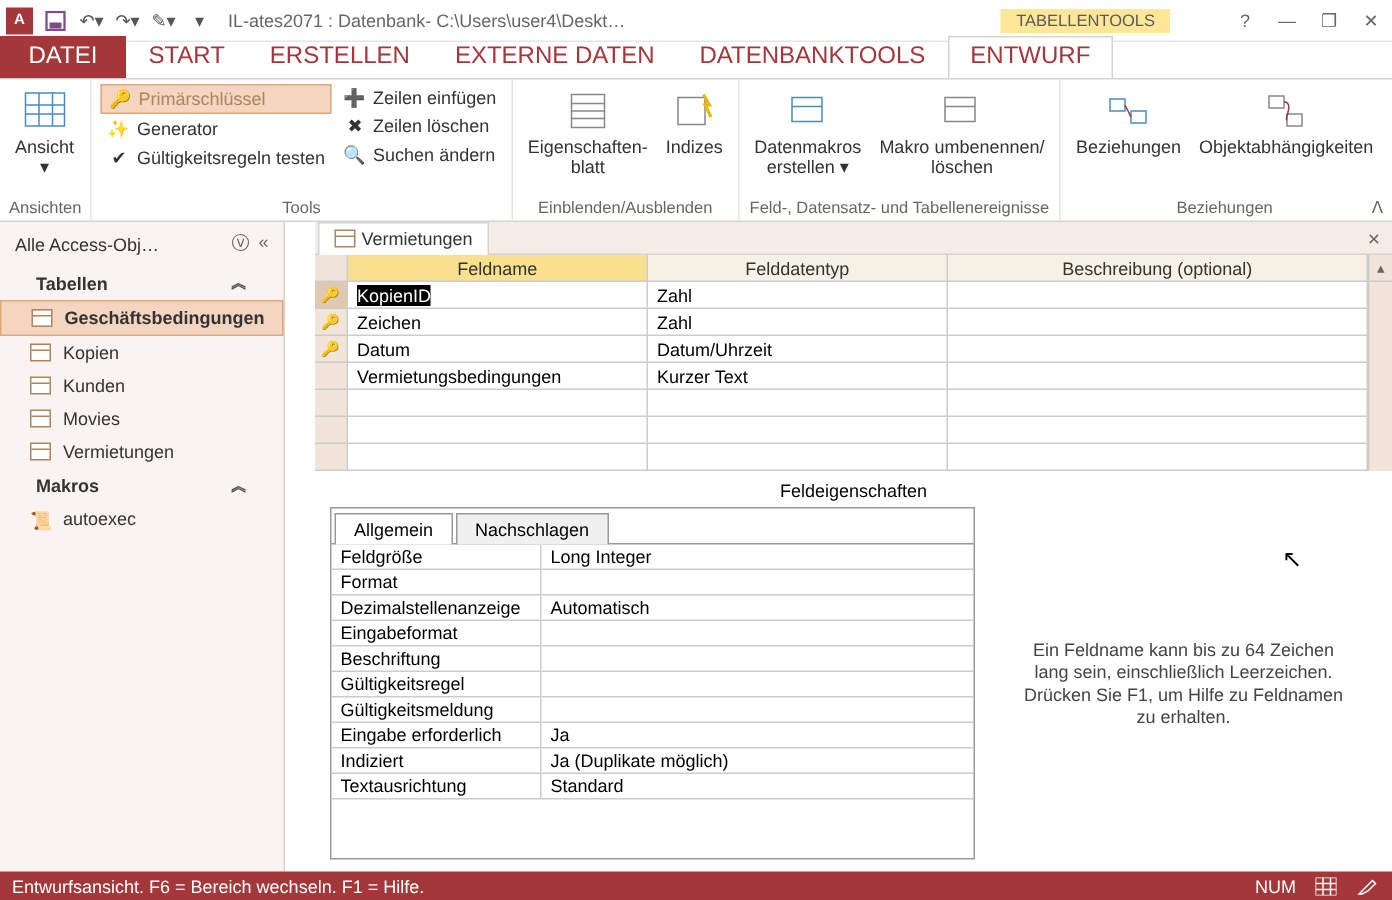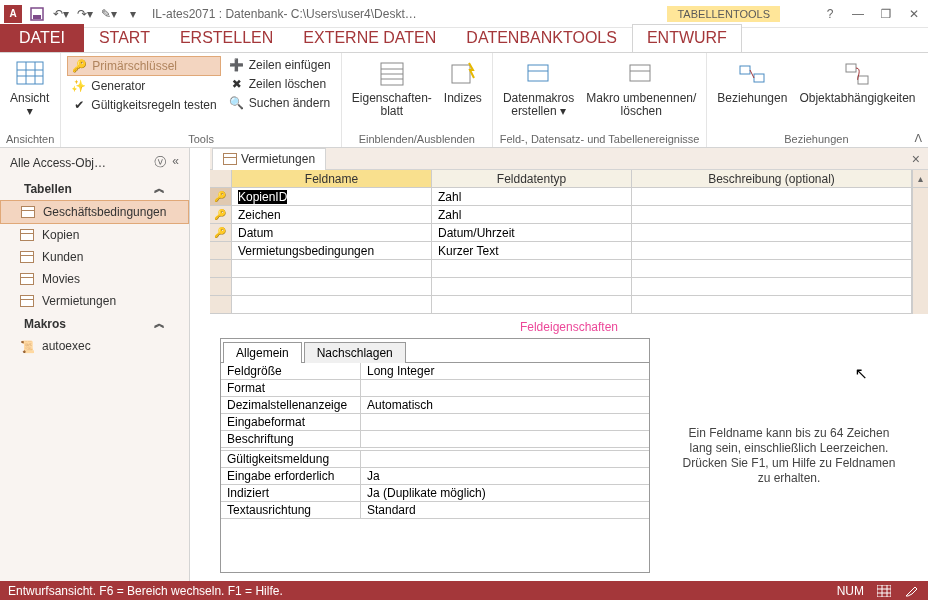--- a/index.html
+++ b/index.html
@@ -36,21 +36,21 @@
 .small-icon { width: 16px; height: 16px; display: inline-flex; align-items: center; justify-content: center; font-size: 12px; }
 .ribbon-collapse { position: absolute; right: 6px; bottom: 2px; color: #666; font-size: 11px; }
 
 
 .navpane { position: absolute; left: 0; top: 148px; width: 190px; bottom: 19px; background: #f9f4f1; border-right: 1px solid #d4d4d4; }
 .nav-title { display: flex; align-items: center; justify-content: space-between; padding: 6px 10px 6px 10px; font-size: 17px; color: #333; }
 .nav-title .c { display: flex; gap: 6px; color: #666; font-size: 11px; }
 .nav-section { display: flex; align-items: center; justify-content: space-between; padding: 4px 24px; font-weight: bold; color: #333; cursor: default;}
 .nav-expand { font-size: 11px; color: #555; }
 .nav-item { display: flex; align-items: center; gap: 8px; padding: 4px 8px 4px 20px; color: #333; }
-.nav-item.selected { background: #f3d5c0; border: 1px solid #e0a878; }
+.nav-item.selected { background: #f3d5c0; border: 1px solid #e0a878; font-weight: bold; }
 .tbl-icon { width: 14px; height: 12px; border: 1px solid #b0845d; background: linear-gradient(#fff 3px,#b0845d 1px,#fff 0); display: inline-block; position: relative; }
 .tbl-icon::before { content:""; position:absolute; left:0; right:0; top:3px; height:1px; background:#b0845d; }
 .macro-icon { width: 14px; height: 12px; display: inline-block; color: #b89b4a; }
 
 
 .doctabs { position: absolute; left: 210px; right: 0; top: 148px; height: 22px; background: #f4ece5; display: flex; align-items: center; border-bottom: 1px solid #d4d4d4; }
 .doctab { display: flex; align-items: center; gap: 4px; background: #fff; border: 1px solid #d4d4d4; border-bottom: none; height: 22px; padding: 0 10px; margin-left: 2px; color: #333; }
 .doctabs .close { margin-left: auto; margin-right: 8px; color: #666; font-size: 14px; }
 
 
@@ -58,21 +58,21 @@
 .design-grid { display: grid; grid-template-columns: 22px 200px 200px 1fr 16px; border-collapse: collapse; }
 .dg-cell { border-right: 1px solid #ccc; border-bottom: 1px solid #ccc; padding: 1px 6px; min-height: 18px; display: flex; align-items: center; }
 .dg-head { background: #f9e08e; text-align: center; justify-content: center; color: #333; font-weight: normal; }
 .dg-head.desc { background: #f5f1e5; }
 .rowsel { background: #f1e5d9; border-right: 1px solid #ccc; border-bottom: 1px solid #ccc; display: flex; align-items: center; justify-content: center; }
 .rowsel.active { background: #e0c9b0; }
 .pk { color: #b0845d; font-size: 10px; }
 .field-selected { background: #000; color: #fff; }
 .scroll-col { background: #f1e5d9; border-left: 1px solid #ccc; }
 .scroll-up { display:flex; align-items:center; justify-content:center; font-size:10px; color:#666; border-bottom:1px solid #ccc; }
-.props-label { text-align: center; color: #ec4899; padding: 6px 0 4px 0; font-size: 12px; }
+.props-label { text-align: center; color: #000000; padding: 6px 0 4px 0; font-size: 12px; }
 
 
 .propsheet { flex: 1; display: flex; gap: 10px; padding: 0 10px 8px 10px; }
 .prop-box { border: 1px solid #999; width: 430px; display: flex; flex-direction: column; }
 .prop-tabs { display: flex; border-bottom: 1px solid #999; }
 .prop-tab { padding: 3px 12px; border: 1px solid #999; border-bottom: none; margin-top: 2px; margin-left: 2px; background: #fff; position: relative; top: 1px; }
 .prop-tab.inactive { background: #f0f0f0; }
 .prop-grid { flex: 1; }
 .prop-row { display: flex; border-bottom: 1px solid #ccc; }
 .prop-name { width: 140px; padding: 1px 6px; border-right: 1px solid #ccc; }
@@ -401,20 +401,21 @@
           </div>
         <div class="prop-row">
             <div class="prop-name">Eingabeformat</div>
             <div class="prop-val"></div>
           </div>
         <div class="prop-row">
             <div class="prop-name">Beschriftung</div>
             <div class="prop-val"></div>
           </div>
         <div class="prop-row">
+            <div class="prop-name">Gültigkeitsregel</div>
             <div class="prop-val"></div>
           </div>
         <div class="prop-row">
             <div class="prop-name">Gültigkeitsmeldung</div>
             <div class="prop-val"></div>
           </div>
         <div class="prop-row">
             <div class="prop-name">Eingabe erforderlich</div>
             <div class="prop-val">Ja</div>
           </div>

